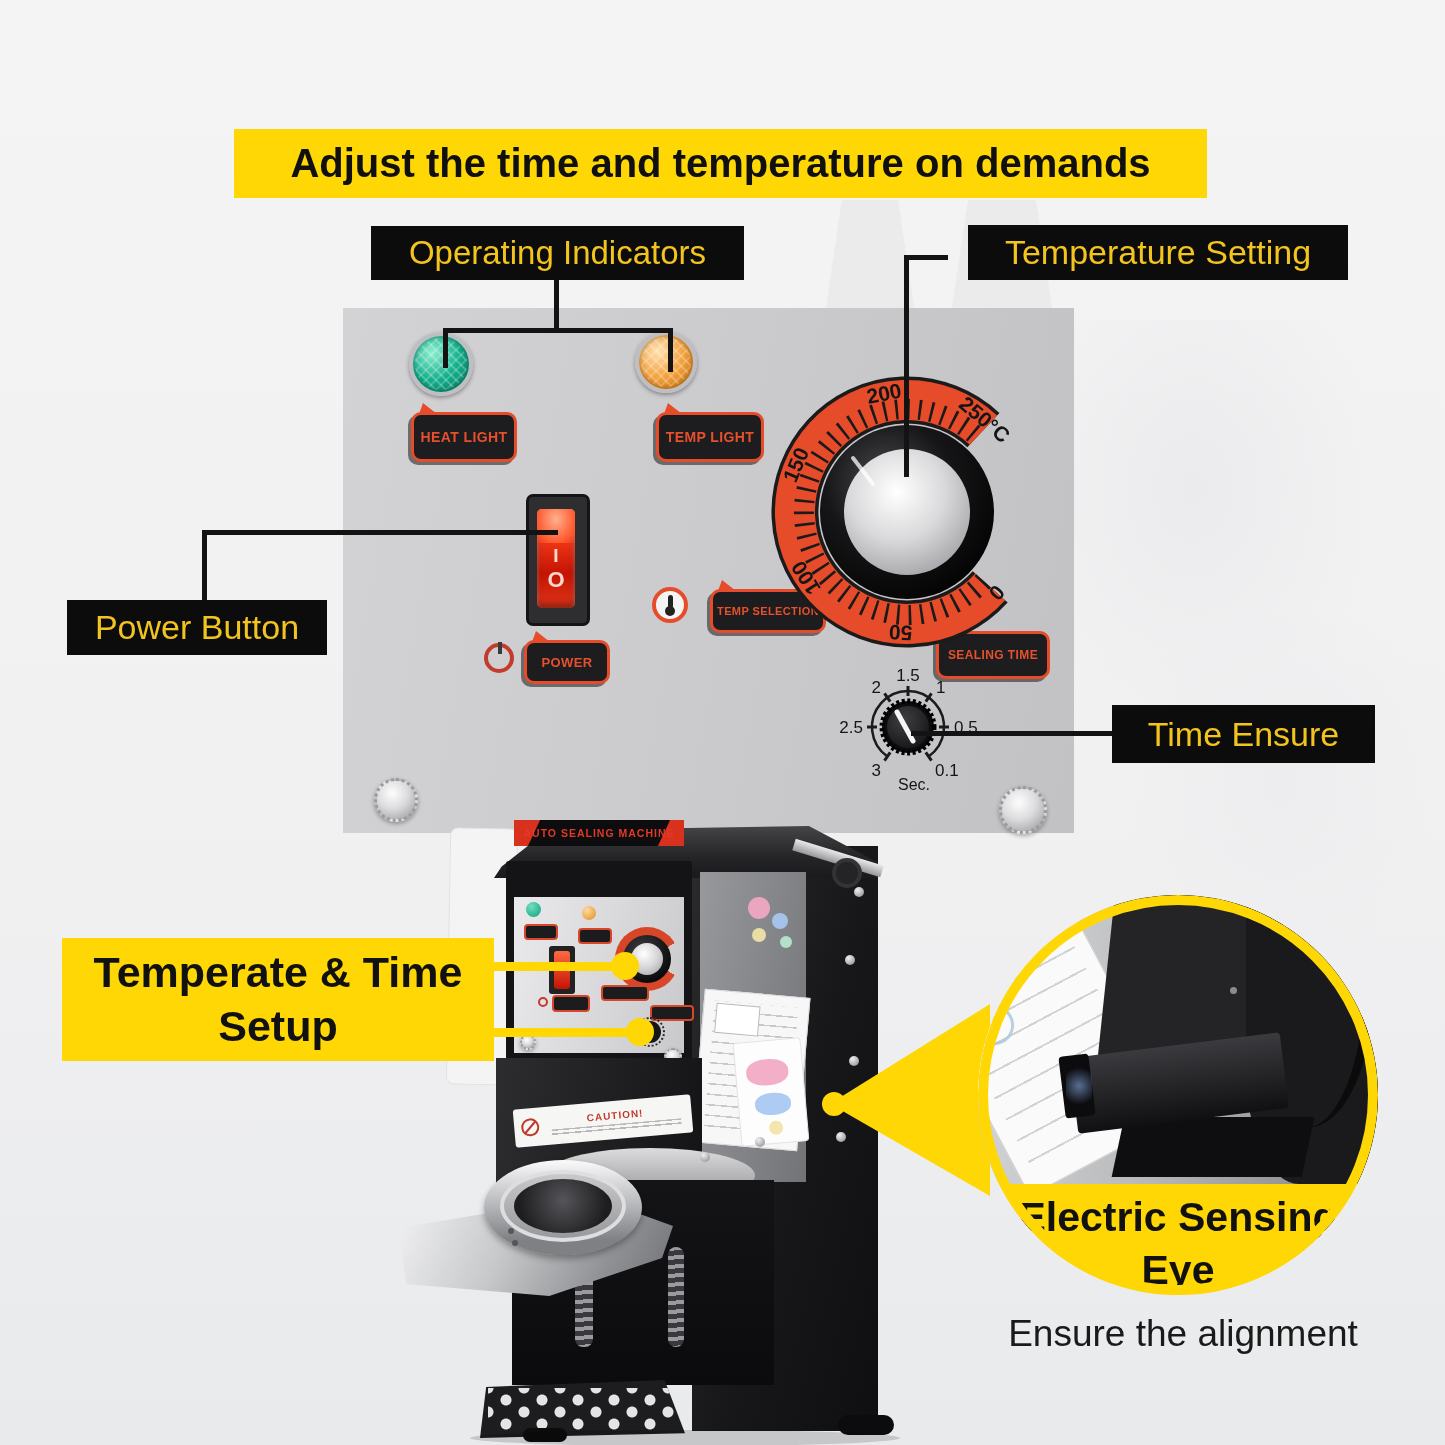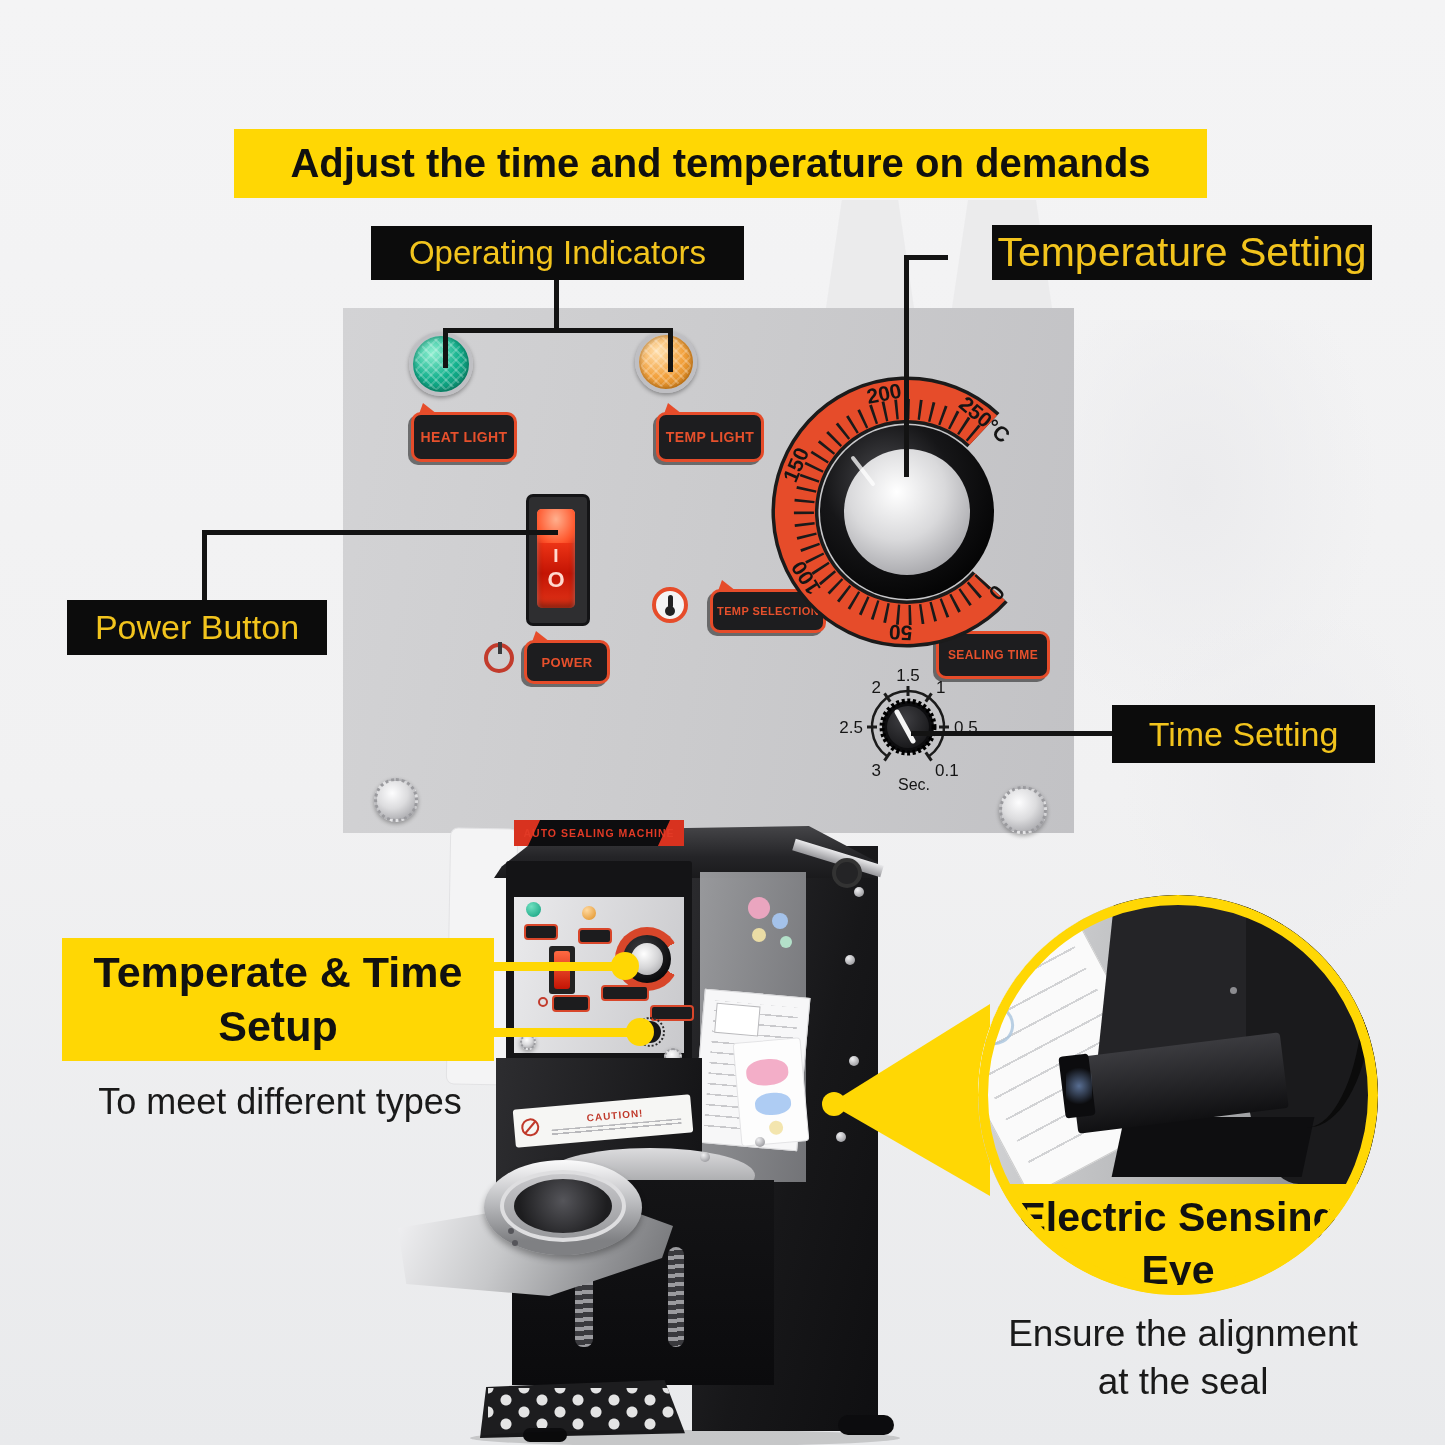--- a/index.html
+++ b/index.html
@@ -167,28 +167,28 @@
   <div class="cl" style="left:668px;top:328px;width:5px;height:44px;"></div>
   <div class="cl" style="left:906px;top:255px;width:42px;height:5px;"></div>
   <div class="cl" style="left:904px;top:255px;width:5px;height:222px;"></div>
   <div class="cl" style="left:202px;top:530px;width:356px;height:5px;"></div>
   <div class="cl" style="left:202px;top:530px;width:5px;height:70px;"></div>
   <div class="cl" style="left:911px;top:731px;width:201px;height:5px;"></div>
 
   <div class="cbox" style="left:371px;top:226px;width:373px;height:54px;">
     <span>Operating Indicators</span>
   </div>
-  <div class="cbox" style="left:992px;top:225px;width:380px;height:55px;font-size:41px;">
+  <div class="cbox" style="left:968px;top:225px;width:380px;height:55px;font-size:34px;">
     <span>Temperature Setting</span>
   </div>
   <div class="cbox" style="left:67px;top:600px;width:260px;height:55px;font-size:34px;">
     <span>Power Button</span>
   </div>
   <div class="cbox" style="left:1112px;top:705px;width:263px;height:58px;font-size:34px;">
-    <span>Time Setting</span>
+    <span>Time Ensure</span>
   </div>
 
   <div class="abs" style="left:448px;top:828px;width:66px;height:255px;background:#f4f4f5;border:1px solid #e2e2e4;border-radius:8px;transform:rotate(1deg);"></div>
 
   <div class="abs" style="left:692px;top:846px;width:186px;height:585px;background:linear-gradient(105deg,#2b2b2e 0%,#171719 55%,#0f0f11 100%);"></div>
   <div class="abs" style="left:494px;top:826px;width:384px;height:52px;background:linear-gradient(180deg,#454548,#242427 60%,#1a1a1c);clip-path:polygon(2% 78%,14% 8%,82% 0,100% 70%,100% 100%,0 100%);"></div>
   <div class="abs" style="left:700px;top:872px;width:106px;height:310px;background:linear-gradient(100deg,#a4a5a8,#7d7e82);opacity:.9;"></div>
   <div class="abs" style="left:792px;top:852px;width:92px;height:12px;background:linear-gradient(180deg,#eaeaec,#97979b);transform:rotate(17deg);"></div>
   <div class="abs" style="left:832px;top:858px;width:30px;height:30px;border-radius:50%;background:#242426;border:4px solid #333;box-sizing:border-box;"></div>
 
@@ -267,21 +267,20 @@
   <div class="bolt" style="left:836px;top:1132px;"></div>
   <div class="bolt" style="left:849px;top:1056px;"></div>
   <div class="bolt" style="left:845px;top:955px;"></div>
   <div class="bolt" style="left:854px;top:887px;"></div>
 
   <div class="ybox" style="left:62px;top:938px;width:432px;height:123px;font-size:43px;line-height:1.25;">
     <span>Temperate &amp; Time</span>
     <span>Setup</span>
   </div>
   <div class="blacktext" style="left:40px;top:1080px;width:480px;font-size:36px;line-height:1.23;">
-    <div>To meet different types</div>
   </div>
 
   <div class="yline" style="left:494px;top:962px;width:134px;height:9px;"></div>
   <div class="ydot" style="left:611px;top:952px;width:28px;height:28px;"></div>
   <div class="yline" style="left:494px;top:1028px;width:150px;height:9px;"></div>
   <div class="ydot" style="left:626px;top:1018px;width:28px;height:28px;"></div>
 
   <div class="abs" style="left:830px;top:1004px;width:160px;height:192px;background:#ffd704;clip-path:polygon(0 52%,100% 0,100% 100%);"></div>
   <div class="ydot" style="left:822px;top:1092px;width:24px;height:24px;"></div>
 
@@ -301,16 +300,15 @@
       <div style="position:absolute;left:252px;top:92px;width:7px;height:7px;border-radius:50%;background:#8c8c90;"></div>
     </div>
     <div style="position:absolute;left:0;top:296px;width:100%;text-align:center;color:#111;font-weight:bold;font-size:41px;line-height:1.3;">
       <div>Electric Sensing</div>
       <div>Eye</div>
     </div>
     <div class="inset-rim"></div>
   </div>
   <div class="blacktext" style="left:958px;top:1310px;width:450px;font-size:37px;line-height:1.3;">
     <div>Ensure the alignment</div>
-    <div>at the seal</div>
   </div>
 
 </div>
 
 </body></html>

